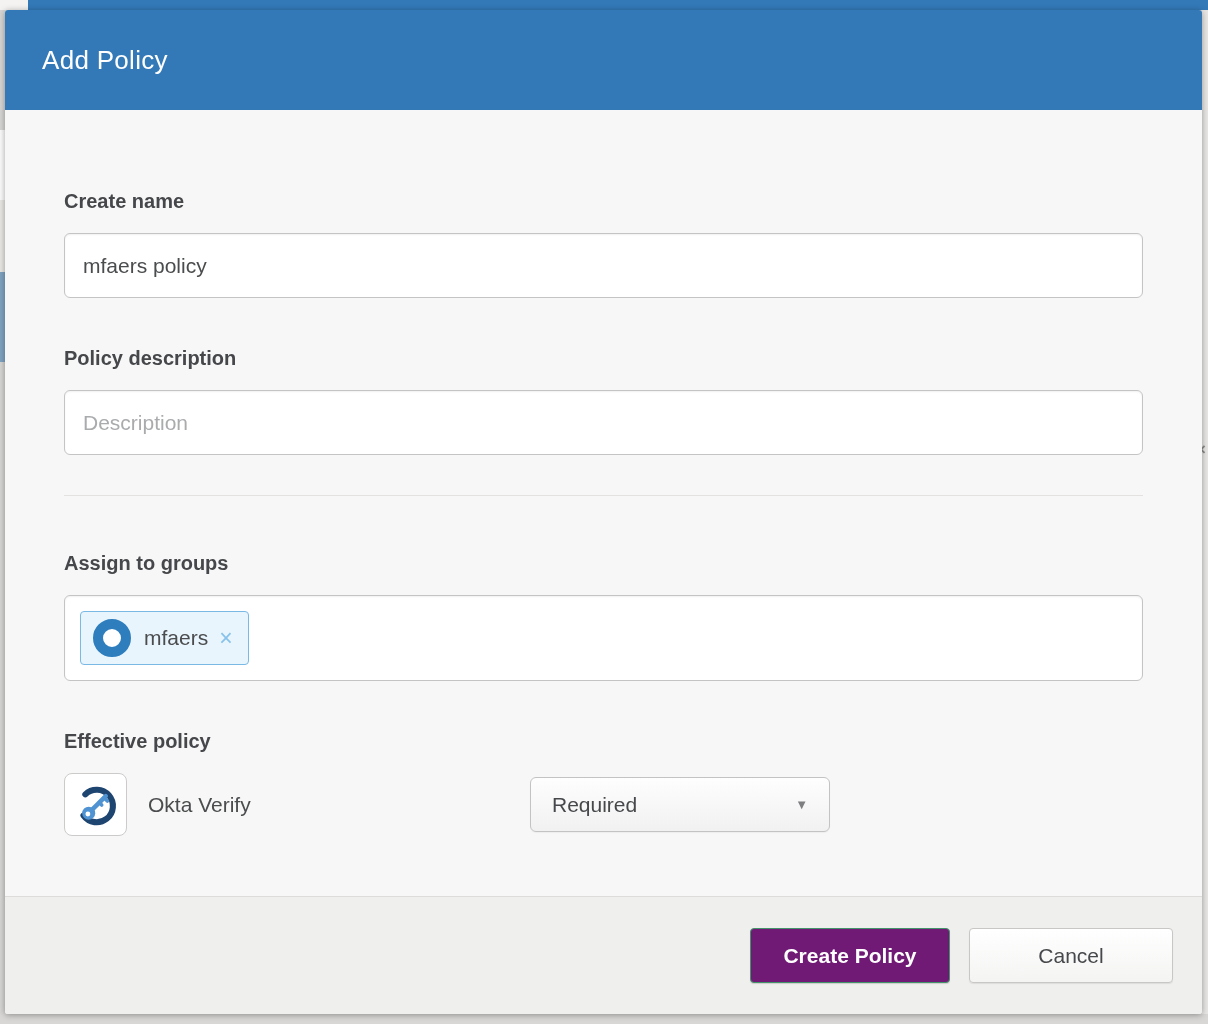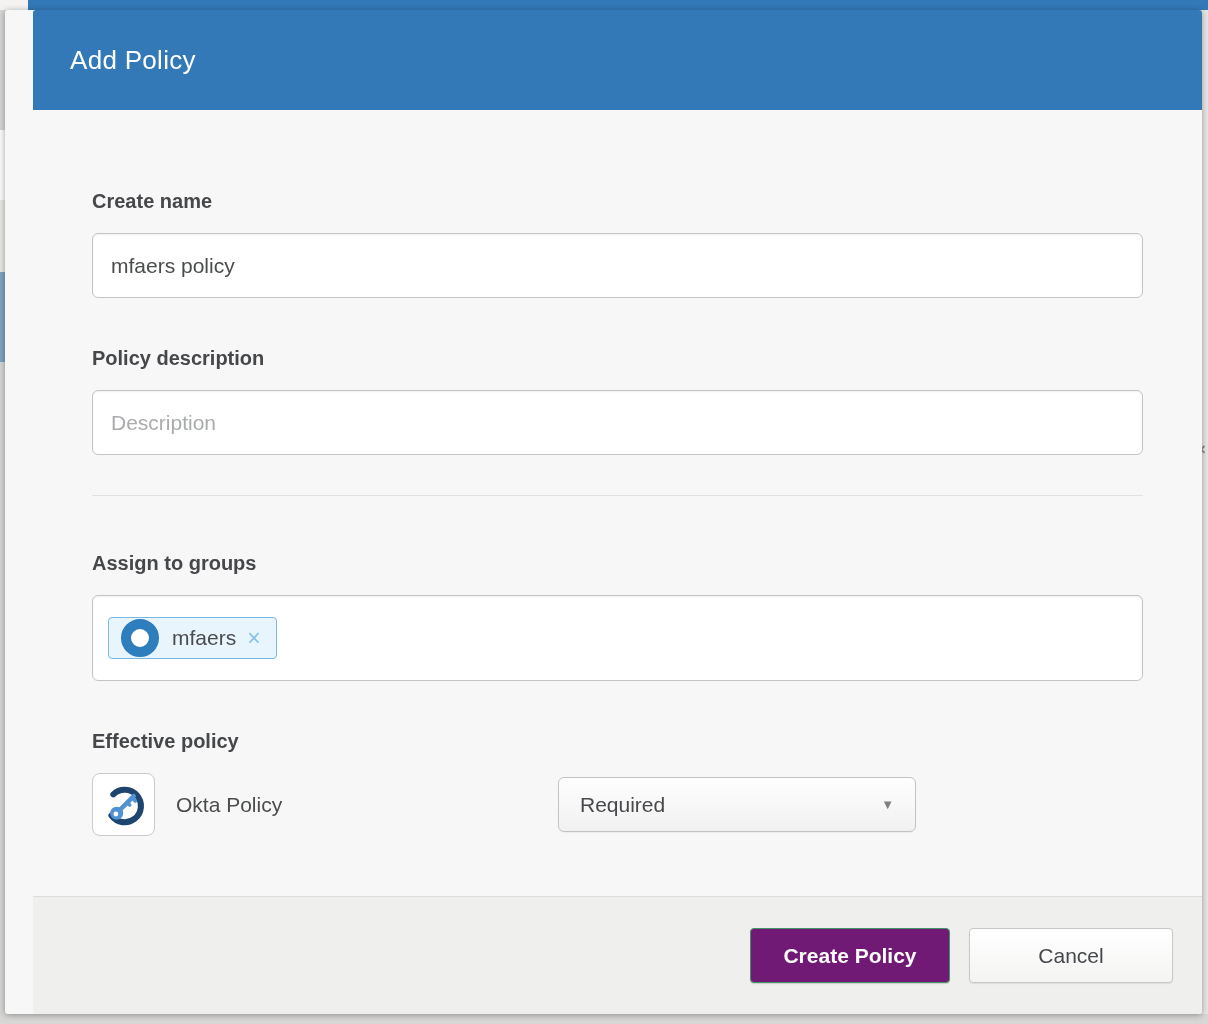--- a/index.html
+++ b/index.html
@@ -22,21 +22,21 @@
   .bg-occluded-glyph {
     position:absolute; left:-6px; top:430px; font-size:17px; color:#8e8d8b; font-weight:bold;
   }
   .bg-bottomstrip { position:absolute; left:0; top:1014px; width:1208px; height:10px; background:#d8d7d5; }
 
   
   .modal {
     position:absolute; left:5px; top:10px; width:1197px; height:1004px;
     background:#f7f7f7; border-radius:3px;
     box-shadow:0 1px 6px rgba(0,0,0,0.35);
-    display:flex; flex-direction:column;padding-left:28px;
+    display:flex; flex-direction:column;
   }
   .modal-header {
     height:100px; background:#3379b8; border-radius:3px 3px 0 0;
     display:flex; align-items:center; padding-left:37px; flex:none;
   }
   .modal-title { color:#ffffff; font-size:26px; font-weight:400; letter-spacing:0.3px; }
 
   .modal-body { flex:1 1 auto; padding:0 59px; }
 
   .field-label {
@@ -61,21 +61,21 @@
     margin-top:40px; border:none; border-top:1px solid #e3e2e0; height:0;
   }
 
   .groups-box {
     margin-top:20px; width:100%; height:86px;
     border:1px solid #c4c4c4; border-radius:6px; background:#ffffff;
     box-shadow:inset 0 1px 2px rgba(0,0,0,0.06);
     display:flex; align-items:center; padding:0 15px; cursor:text;
   }
   .group-chip {
-    display:inline-flex; align-items:center; height:42px;
+    display:inline-flex; align-items:center; height:54px;
     background:#e9f5fd; border:1px solid #79b9e4; border-radius:4px;
     padding:0 15px 0 12px;
   }
   .okta-o {
     width:38px; height:38px; border-radius:50%;
     border:10px solid #2e7ebd; background:#ffffff; flex:none;
   }
   .chip-text { font-size:21px; color:#4a4c4e; margin-left:13px; }
   .chip-remove {
     font-size:23px; color:#86c2ea; margin-left:11px; cursor:pointer; line-height:1;
@@ -84,21 +84,21 @@
 
   .factor-row { margin-top:20px; display:flex; align-items:center; }
   .factor-icon-box {
     width:63px; height:63px; background:#ffffff;
     border:1px solid #cccbc9; border-radius:8px; flex:none;
     display:flex; align-items:center; justify-content:center;
   }
   .factor-name { font-size:21px; color:#4a4c4e; margin-left:21px; width:382px; }
 
   .factor-select {
-    width:358px; height:55px;
+    width:300px; height:55px;
     background:linear-gradient(#fefefe,#f1f1f1);
     border:1px solid #c3c3c3; border-radius:6px;
     display:flex; align-items:center; justify-content:space-between;
     padding:0 21px; cursor:pointer;
     box-shadow:0 1px 1px rgba(0,0,0,0.04);
   }
   .select-value { font-size:21px; color:#46484b; }
   .select-arrow { font-size:13px; color:#7d7f81; }
 
   .modal-footer {
@@ -173,21 +173,21 @@
 
           <g stroke="#4f93d2" fill="#4f93d2">
             <line x1="27" y1="38" x2="44" y2="21" stroke-width="5.5" stroke-linecap="round"></line>
             <line x1="42" y1="23" x2="46" y2="27" stroke-width="4.5" stroke-linecap="round"></line>
             <line x1="36" y1="29" x2="39" y2="32" stroke-width="4.5" stroke-linecap="round"></line>
             <circle cx="23" cy="42" r="8" stroke="none"></circle>
             <circle cx="22" cy="43" r="3" fill="#ffffff" stroke="none"></circle>
           </g>
         </svg>
       </div>
-      <div class="factor-name">Okta Policy</div>
+      <div class="factor-name">Okta Verify</div>
       <div class="factor-select">
         <span class="select-value">Required</span>
         <span class="select-arrow">▼</span>
       </div>
     </div>
 
   </div>
 
   <div class="modal-footer">
     <button class="btn btn-primary">Create Policy</button>

